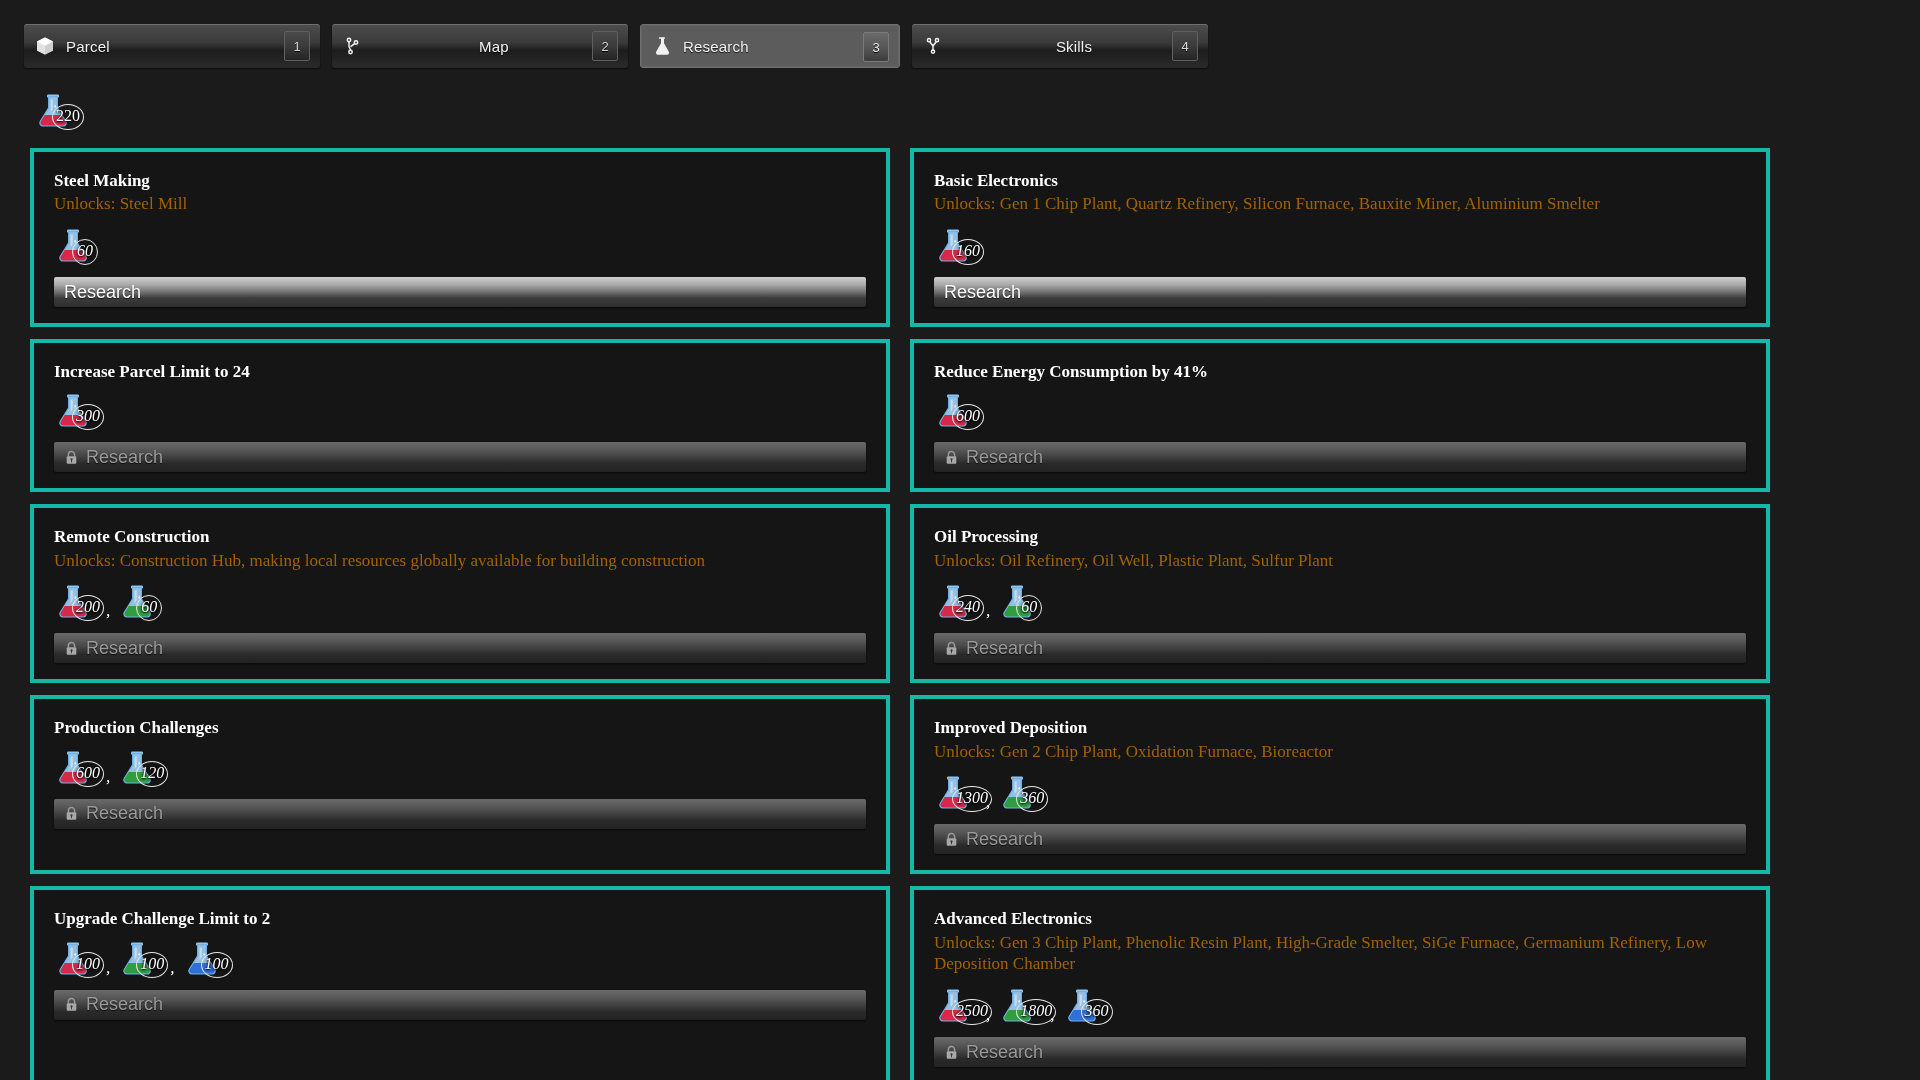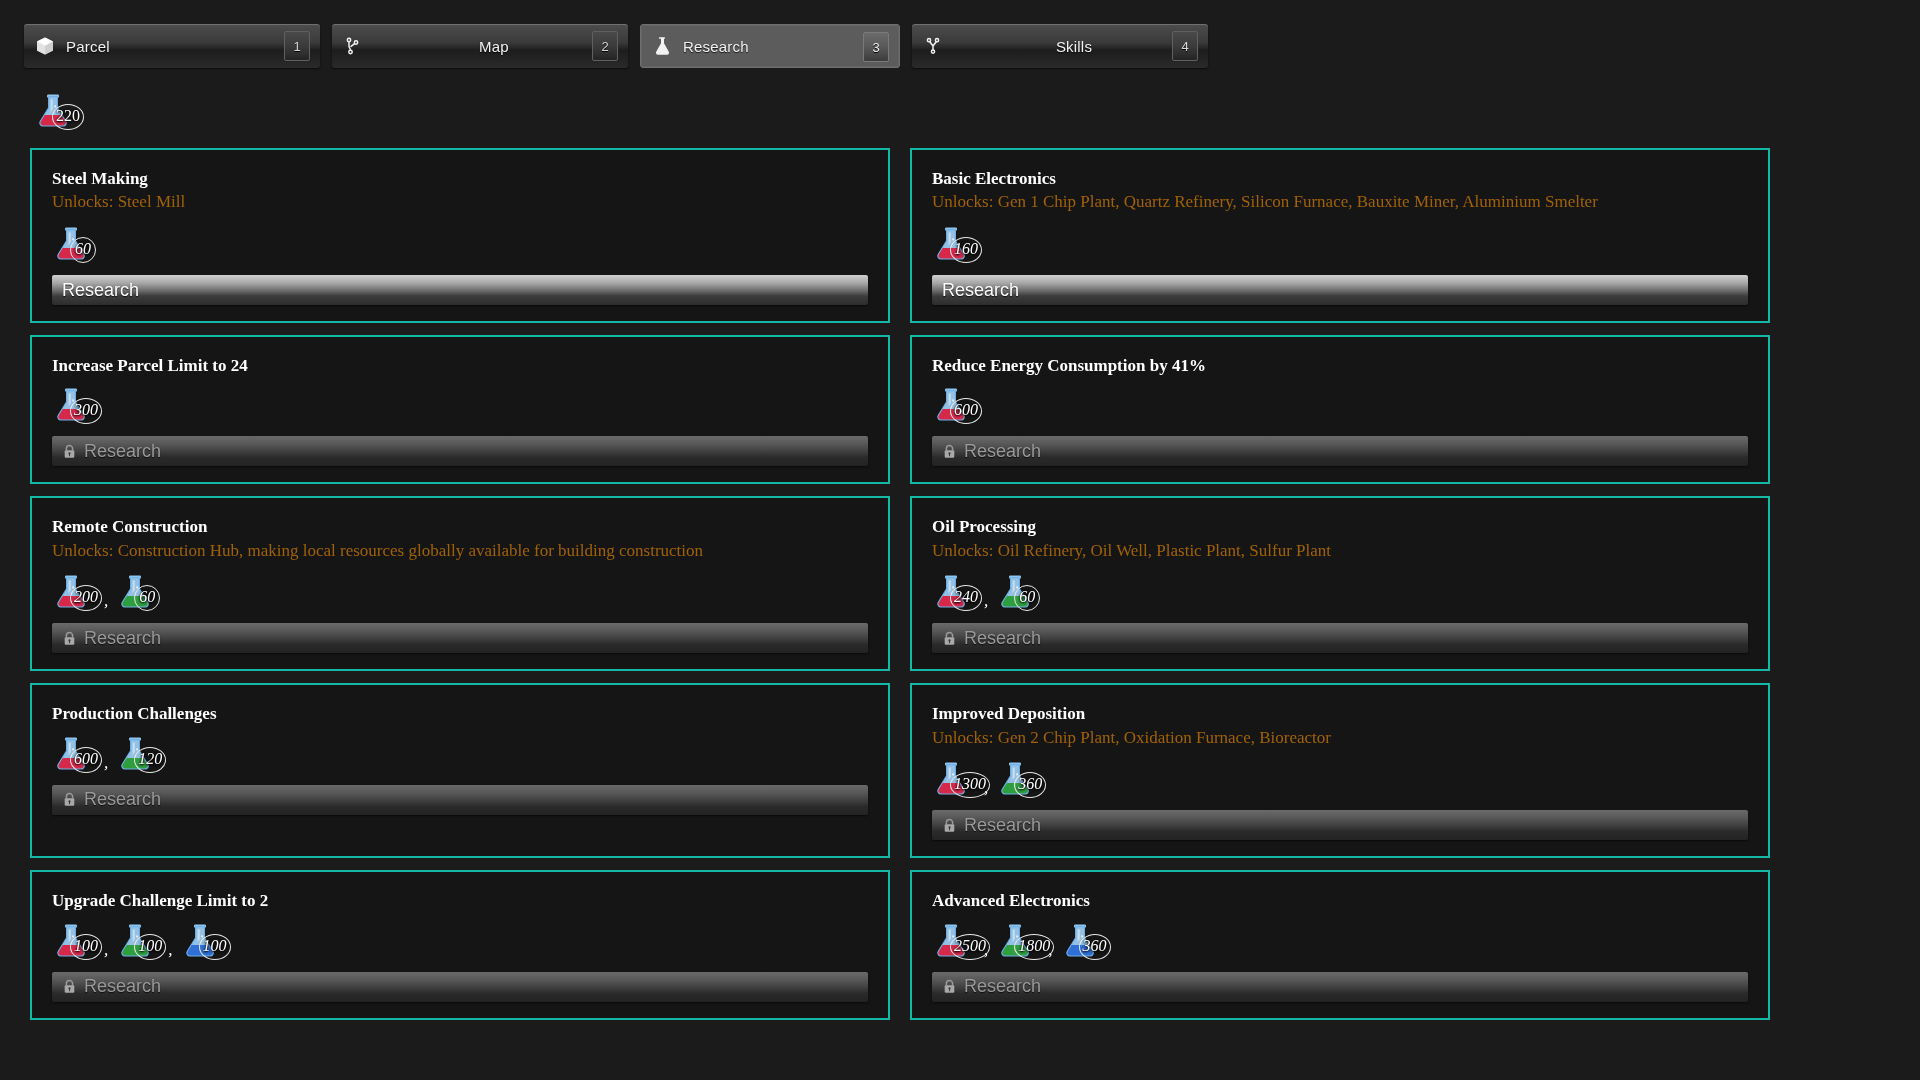--- a/index.html
+++ b/index.html
@@ -107,21 +107,21 @@
     position: absolute;
     top: 148px; left: 30px;
     width: 1740px;
     display: grid;
     grid-template-columns: 860px 860px;
     column-gap: 20px;
     row-gap: 12px;
   }
   .card {
     background: #151515;
-    border: 2px solid #14b8a6;
+    border: 4px solid #14b8a6;
     padding: 18px 20px 16px 20px;
     min-height: 120px;
     display: flex;
     flex-direction: column;
   }
   .card-title {
     font-family: "Liberation Serif", serif;
     font-weight: bold;
     font-size: 17px;
     color: #ffffff;
@@ -666,20 +666,21 @@
             <rect x="1.7" y="6.2" width="9.6" height="7.6" rx="1.1" fill="#a8a8a8"></rect>
             <circle cx="6.5" cy="9.4" r="1.1" fill="#3a3a3a"></circle>
             <rect x="6" y="9.8" width="1" height="2.4" fill="#3a3a3a"></rect>
           </svg>
         </span>
         <span>Research</span>
       </div>
     </div>
     <div class="card">
       <div class="card-title">Advanced Electronics</div>
+      <div class="card-unlocks">Unlocks: Gen 3 Chip Plant, Phenolic Resin Plant, High-Grade Smelter, SiGe Furnace, Germanium Refinery, Low Deposition Chamber</div>
       <div class="cost-row">
         <span class="flaskwrap">
           <svg width="34" height="38" viewBox="0 0 34 38">
             <defs>
               <clipPath id="cpred">
                 <path d="M12.6 4.6h8.8v11.2l8.4 13.4c1.3 2.1-.2 4.8-2.7 4.8H7c-2.5 0-4-2.7-2.7-4.8l8.3-13.4z"></path>
               </clipPath>
             </defs>
             <path d="M12.6 4.6h8.8v11.2l8.4 13.4c1.3 2.1-.2 4.8-2.7 4.8H7c-2.5 0-4-2.7-2.7-4.8l8.3-13.4z" fill="#9fd0f5" opacity=".92"></path>
             <rect x="11" y="2.4" width="12" height="3.2" rx="1.2" fill="#8fc6f0"></rect>

